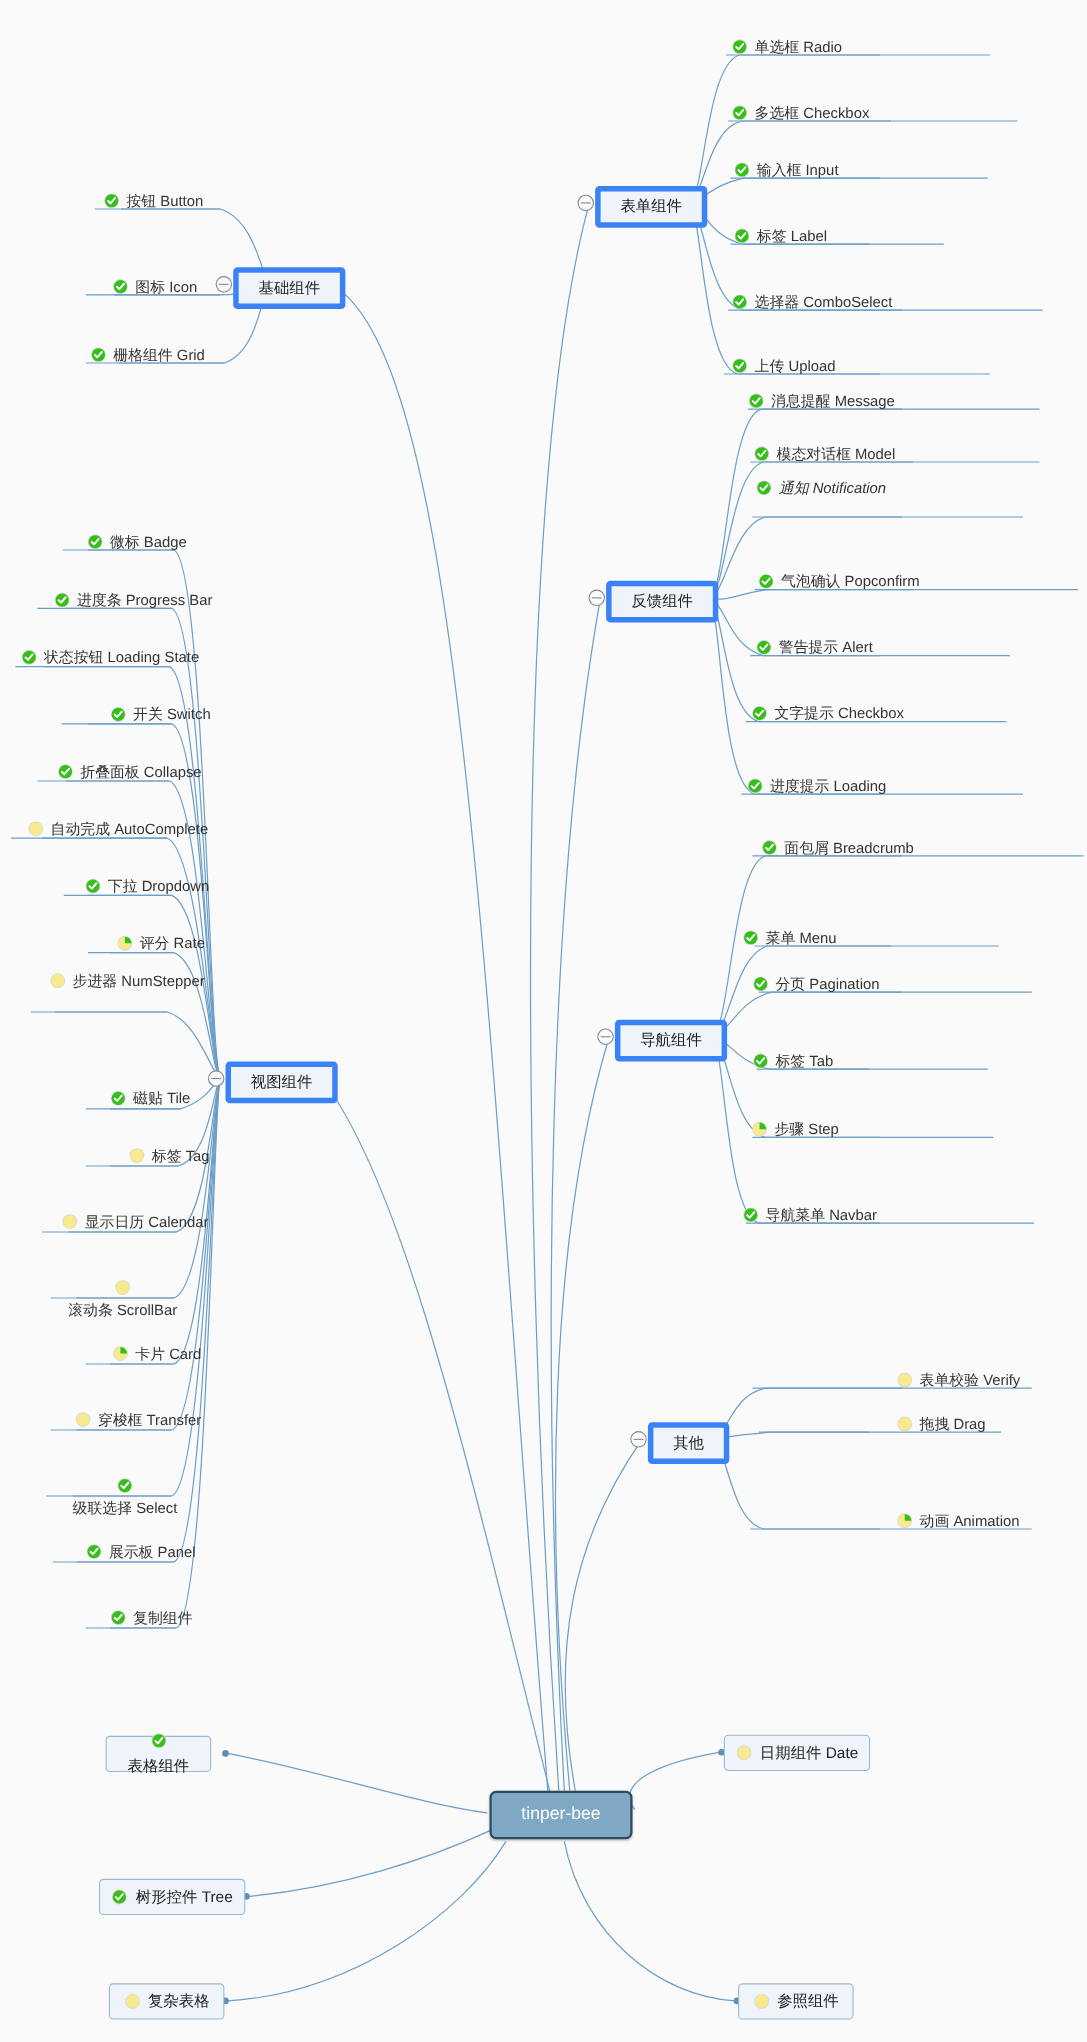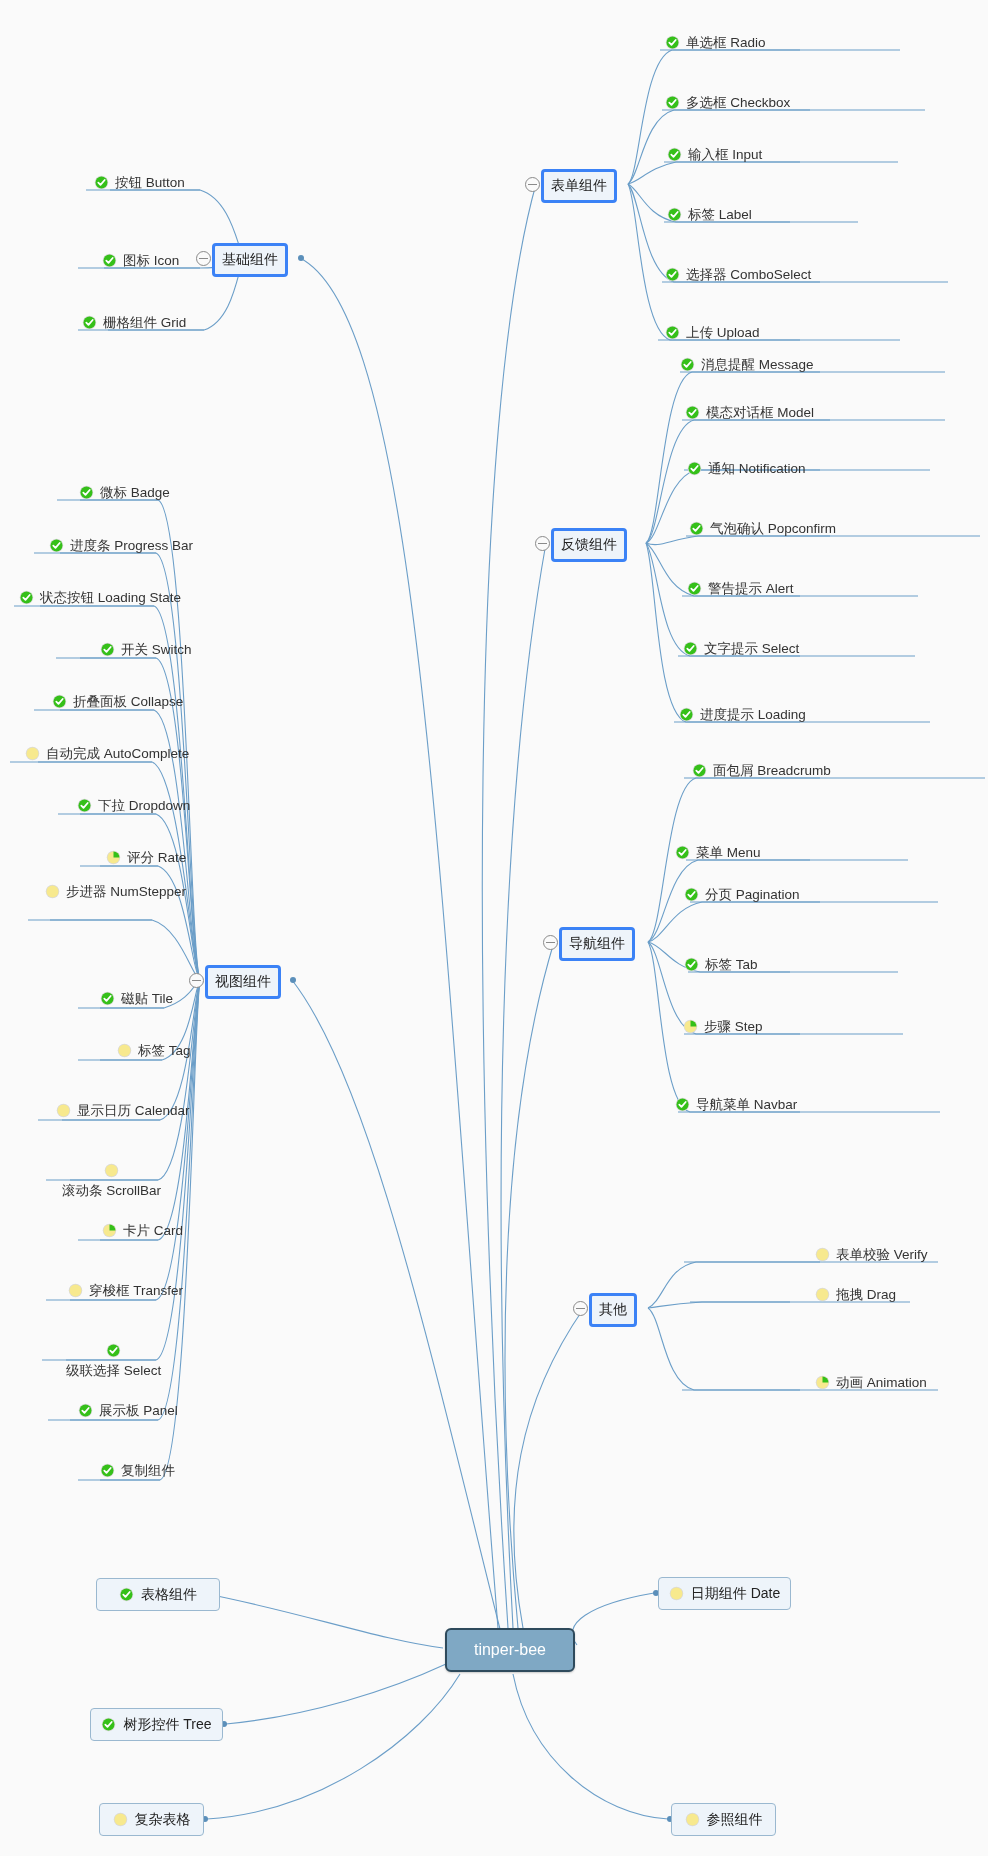--- a/index.html
+++ b/index.html
@@ -24,25 +24,25 @@
     color:#333;
     line-height:1;
   }
   .leaf .lbl{color:#333;}
 
   
   .branch{
     position:absolute;
     display:flex;align-items:flex-start;justify-content:center;
     background:#eef4fa;
-    border:3px solid #3b82f6;
+    border:5px solid #3b82f6;
     border-radius:4px;
     font-size:14px;
     color:#222;
-    padding:5px 7px;
+    padding:5px 18px;
     white-space:nowrap;
     box-sizing:border-box;
   }
 
   
   .outer{
     position:absolute;
     display:flex;align-items:center;justify-content:center;gap:7px;
     background:#eef4fa;
     border:1px solid #9ab8d0;
@@ -365,21 +365,21 @@
   <div class="leaf" style="left:685px;top:405px;">
     <span class="ico">
         <svg viewBox="0 0 16 16">
           <circle cx="8" cy="8" r="7.2" fill="#d9d9d9"></circle>
           <circle cx="8" cy="8" r="6.4" fill="#35c019"></circle>
           <path d="M4.6 8.2 L6.9 10.5 L11.4 5.3" stroke="#ffffff" stroke-width="1.9" fill="none" stroke-linecap="round" stroke-linejoin="round"></path>
         </svg>
       </span>
     <span class="lbl">模态对话框 Model</span>
   </div>
-  <div class="leaf" style="left:687px;top:461px;">
+  <div class="leaf" style="left:687px;top:436px;font-style:italic;">
     <span class="ico">
         <svg viewBox="0 0 16 16">
           <circle cx="8" cy="8" r="7.2" fill="#d9d9d9"></circle>
           <circle cx="8" cy="8" r="6.4" fill="#35c019"></circle>
           <path d="M4.6 8.2 L6.9 10.5 L11.4 5.3" stroke="#ffffff" stroke-width="1.9" fill="none" stroke-linecap="round" stroke-linejoin="round"></path>
         </svg>
       </span>
     <span class="lbl">通知 Notification</span>
   </div>
   <div class="leaf" style="left:689px;top:521px;">
@@ -403,21 +403,21 @@
     <span class="lbl">警告提示 Alert</span>
   </div>
   <div class="leaf" style="left:683px;top:641px;">
     <span class="ico">
         <svg viewBox="0 0 16 16">
           <circle cx="8" cy="8" r="7.2" fill="#d9d9d9"></circle>
           <circle cx="8" cy="8" r="6.4" fill="#35c019"></circle>
           <path d="M4.6 8.2 L6.9 10.5 L11.4 5.3" stroke="#ffffff" stroke-width="1.9" fill="none" stroke-linecap="round" stroke-linejoin="round"></path>
         </svg>
       </span>
-    <span class="lbl">文字提示 Select</span>
+    <span class="lbl">文字提示 Checkbox</span>
   </div>
   <div class="leaf" style="left:679px;top:707px;">
     <span class="ico">
         <svg viewBox="0 0 16 16">
           <circle cx="8" cy="8" r="7.2" fill="#d9d9d9"></circle>
           <circle cx="8" cy="8" r="6.4" fill="#35c019"></circle>
           <path d="M4.6 8.2 L6.9 10.5 L11.4 5.3" stroke="#ffffff" stroke-width="1.9" fill="none" stroke-linecap="round" stroke-linejoin="round"></path>
         </svg>
       </span>
     <span class="lbl">进度提示 Loading</span>
@@ -682,21 +682,21 @@
     <span class="ico">
         <svg viewBox="0 0 16 16">
           <circle cx="8" cy="8" r="7.2" fill="#d9d9d9"></circle>
           <circle cx="8" cy="8" r="6.4" fill="#35c019"></circle>
           <path d="M4.6 8.2 L6.9 10.5 L11.4 5.3" stroke="#ffffff" stroke-width="1.9" fill="none" stroke-linecap="round" stroke-linejoin="round"></path>
         </svg>
       </span>
     <span class="lbl">复制组件</span>
   </div>
 
-  <div class="outer" style="left:96px;top:1578px;width:124px;height:33px;">
+  <div class="outer" style="left:96px;top:1578px;width:96px;height:33px;flex-direction:column;">
     <span class="ico">
         <svg viewBox="0 0 16 16">
           <circle cx="8" cy="8" r="7.2" fill="#d9d9d9"></circle>
           <circle cx="8" cy="8" r="6.4" fill="#35c019"></circle>
           <path d="M4.6 8.2 L6.9 10.5 L11.4 5.3" stroke="#ffffff" stroke-width="1.9" fill="none" stroke-linecap="round" stroke-linejoin="round"></path>
         </svg>
       </span>
     <span>表格组件</span>
   </div>
 

